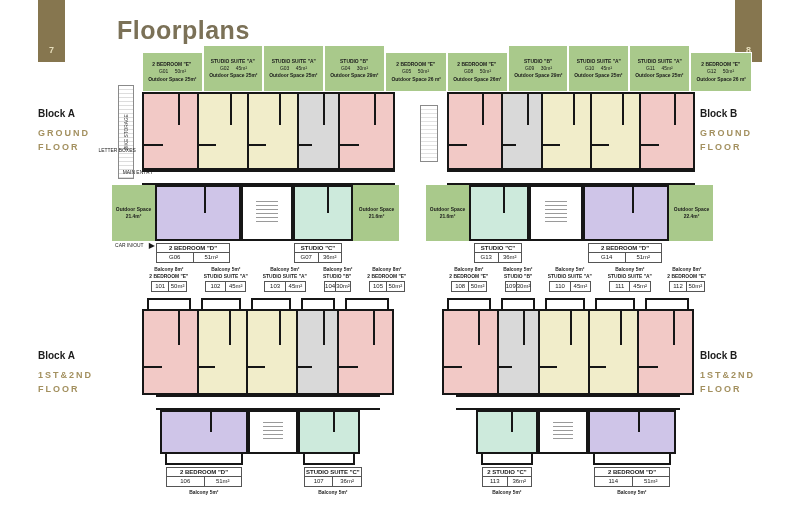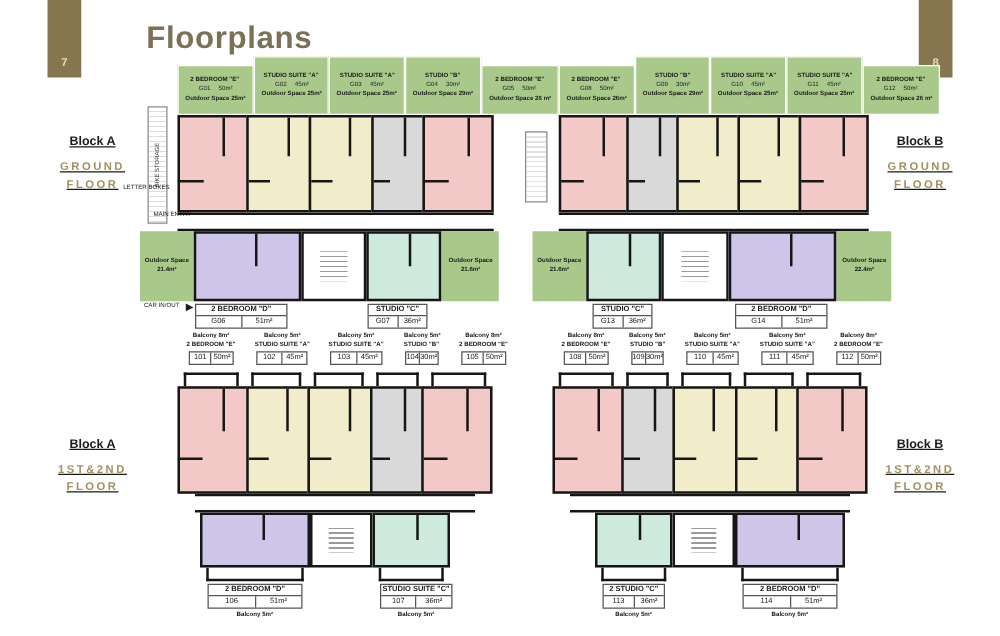--- a/index.html
+++ b/index.html
@@ -8,21 +8,21 @@
 
   
   .tab{position:absolute;top:0;width:27px;height:62px;background:#86764f;
        display:flex;align-items:flex-end;justify-content:center;padding-bottom:7px;
        color:#e6ddbb;font-size:9px;font-weight:bold;box-sizing:border-box;}
   .tab-left{left:38px}.tab-right{left:735px}
   .title{position:absolute;left:117px;top:6px;font-size:25px;font-weight:bold;
          color:#7b7157;letter-spacing:.5px;margin-top:10px;}
 
   
-  .sideLabel{position:absolute;width:72px;text-align:center;text-decoration:underline;}
+  .sideLabel{position:absolute;width:72px;text-align:left;}
   .sl-a-ground{left:38px;top:108px}.sl-b-ground{left:700px;top:108px}
   .sl-a-upper{left:38px;top:350px}.sl-b-upper{left:700px;top:350px}
   .blockName{font-size:10px;font-weight:bold;color:#1c1c1c;margin-bottom:7px;}
   .floorName{font-size:9px;font-weight:bold;color:#a3905f;letter-spacing:2px;line-height:1.6;}
 
   
   .plan{position:absolute;}
   .plan-a-ground{left:98px;top:45px;width:300px;height:215px}
   .plan-b-ground{left:420px;top:45px;width:292px;height:215px}
   .plan-a-upper{left:142px;top:266px;width:252px;height:232px}

